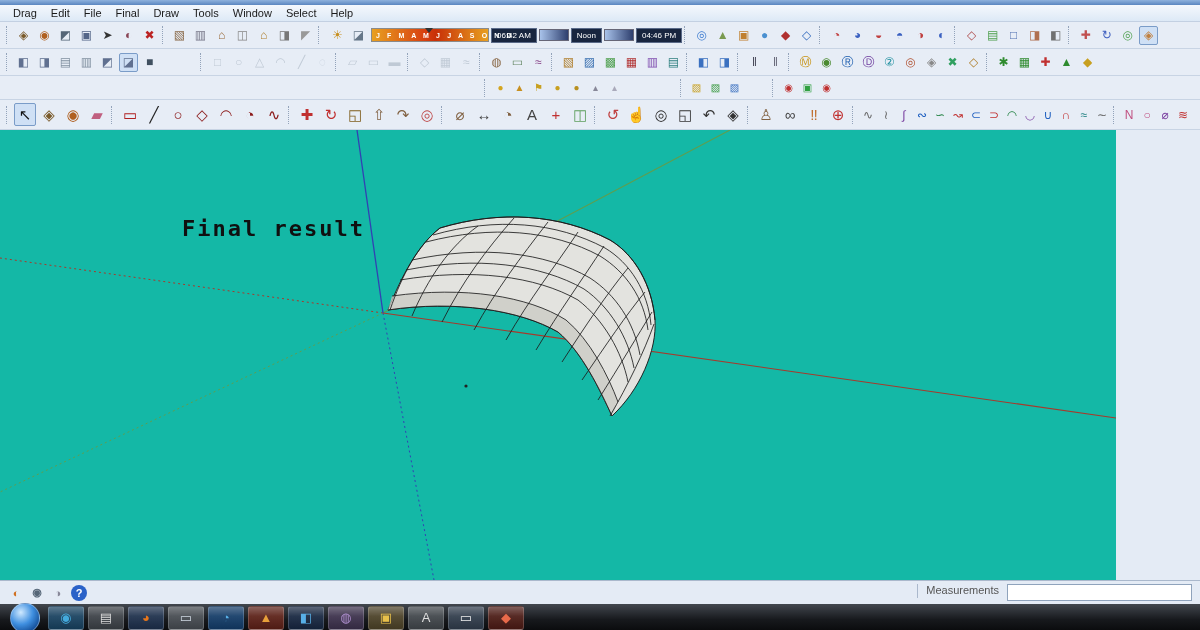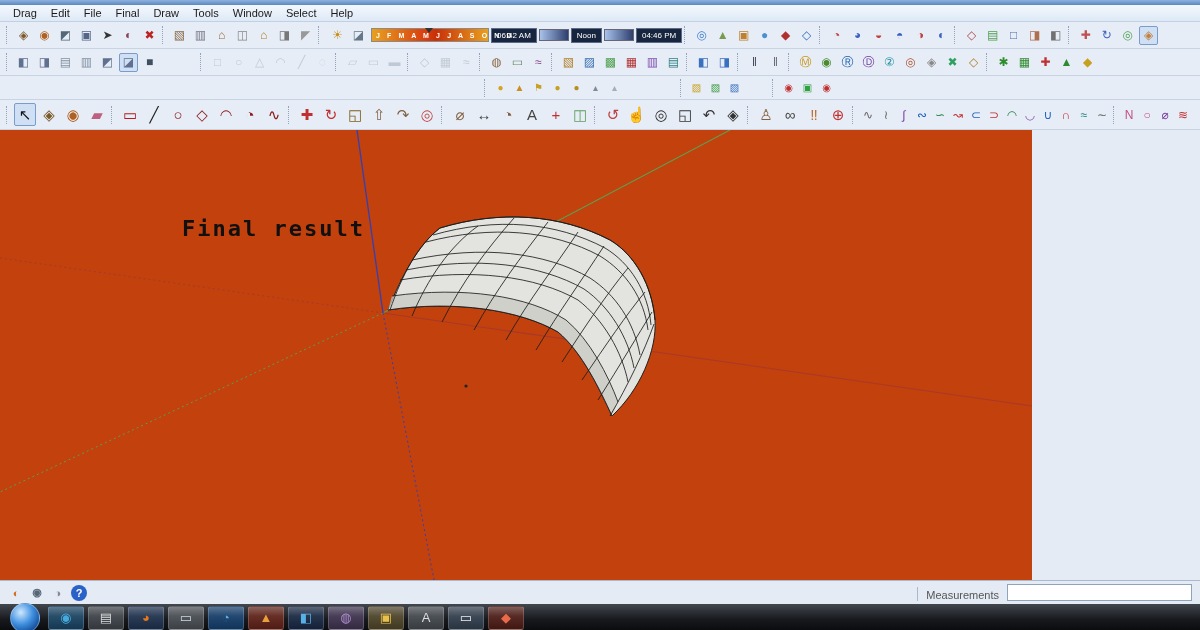--- a/index.html
+++ b/index.html
@@ -37,33 +37,33 @@
   .months{width:118px;height:14px;display:flex;align-items:center;padding:0 4px;
     background:linear-gradient(90deg,#e8a020,#d84010 45%,#c83008 55%,#e8a020);
     border:1px solid #8a8a8a;color:#fff;font-size:7px;letter-spacing:2.6px;
     font-weight:bold;position:relative;}
   .months::after{content:"";position:absolute;left:46%;top:-1px;border-left:4px solid transparent;
     border-right:4px solid transparent;border-top:5px solid #333;}
   .tbox{background:#18253f;color:#fff;font-size:8px;padding:2px 5px;border:1px solid #5a6a88;}
   .tslider{width:30px;height:12px;background:linear-gradient(90deg,#a8c2ea,#2e3f6e);border:1px solid #667;}
 
   
-  .viewport{position:relative;width:1032px;height:450px;background:#c2410c;overflow:hidden;}
+  .viewport{position:relative;width:1116px;height:450px;background:#14b8a6;overflow:hidden;}
   .vp-svg{position:absolute;left:0;top:0;}
   .annotation{position:absolute;left:182px;top:86px;font-family:"DejaVu Sans Mono",monospace;
     font-weight:bold;font-size:22px;letter-spacing:2px;color:#101010;}
 
   
   .statusbar{height:24px;display:flex;align-items:center;background:#e4ebf5;
     border-top:1px solid #aab8cc;padding:0 8px;font-size:11px;color:#222;}
   .status-icons{display:inline-flex;align-items:center;margin-right:10px;}
   .sbi{width:16px;height:16px;margin-right:5px;border-radius:50%;display:inline-flex;
     align-items:center;justify-content:center;font-size:11px;font-weight:bold;cursor:default;}
   .status-msg{flex:0 1 auto;}
-  .meas{margin-left:auto;display:flex;align-items:flex-end;gap:8px;}
+  .meas{margin-left:auto;display:flex;align-items:flex-start;gap:8px;}
   .meas-sep{width:1px;height:14px;background:#aab8cc;}
   .meas-label{color:#555;}
   .meas-input{width:185px;height:17px;border:1px solid #8fa3bc;background:#fff;font-size:11px;padding:0 4px;}
 
   
   .taskbar{height:26px;display:flex;align-items:center;background:linear-gradient(#42474e,#17191d 60%,#0b0c0e);
     padding:0 2px;position:relative;}
   .orb{width:30px;height:30px;border-radius:50%;margin:2px 6px 0 8px;
     background:radial-gradient(circle at 35% 30%,#cfe9ff,#3f8fe0 45%,#15509a 78%);
     border:1px solid rgba(255,255,255,.35);cursor:pointer;}

